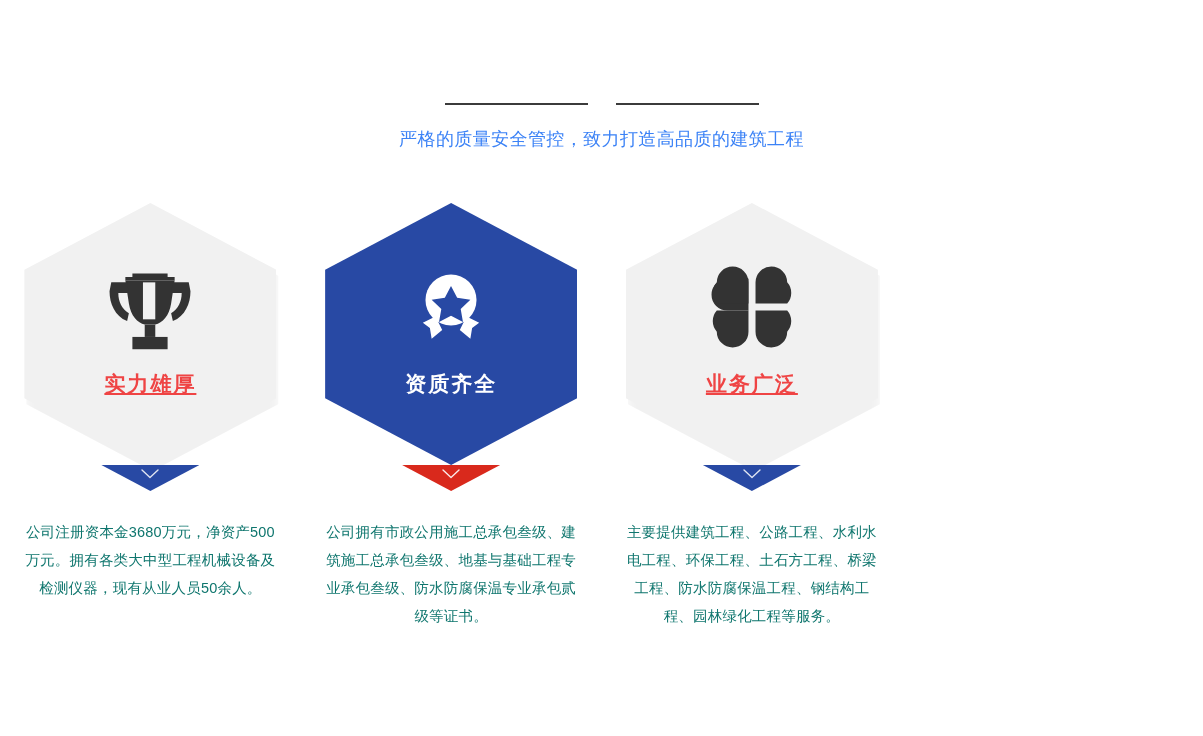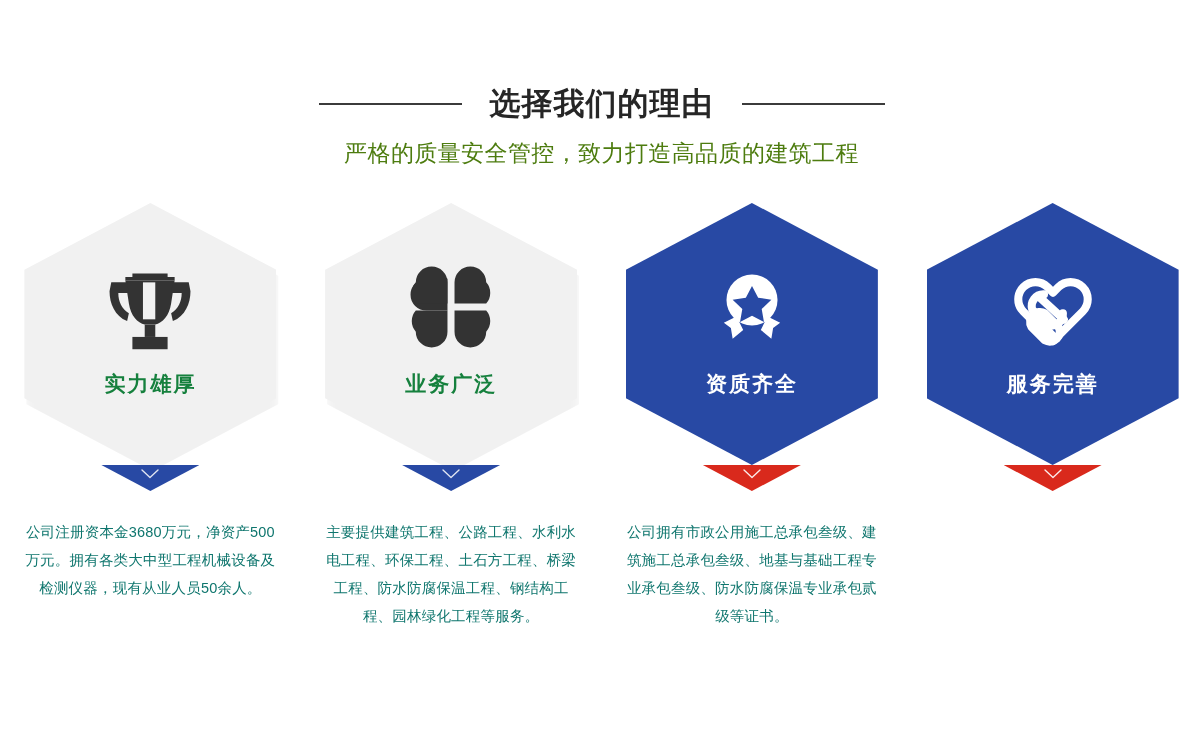--- a/index.html
+++ b/index.html
@@ -47,23 +47,22 @@
   .section-title {
     font-size: 31px;
     font-weight: bold;
     color: #262626;
     letter-spacing: 1px;
     line-height: 44px;
     white-space: nowrap;
   }
 
   .section-sub {
-    margin-top: 14px;
-    font-size: 23px;
-    color: #4d7c0f;
+    font-size: 18px;
+    color: #3b82f6;
     letter-spacing: 0.4px;
     line-height: 26px;
   }
 
   
   .cards {
     position: absolute;
     top: 196px;
     left: 0;
     width: 1203px;
@@ -161,21 +160,21 @@
   }
   .card-icon svg { display: block; }
 
   .card-label {
     margin-top: 14px;
     font-size: 21px;
     font-weight: bold;
     letter-spacing: 2px;
     line-height: 30px;
   }
-  .card-label.dark  { color: #15803d; }
+  .card-label.dark  { color: #ef4444; text-decoration: underline; }
   .card-label.light { color: #ffffff; }
 
   
   .card-desc {
     position: absolute;
     top: 322px;
     left: 50%;
     transform: translateX(-50%);
     width: 258px;
     text-align: center;
@@ -186,21 +185,20 @@
   }
 </style>
 </head>
 <body>
 
 <div class="page">
 
   <div class="heading-block">
     <div class="title-row">
       <span class="rule"></span>
-      <h1 class="section-title">选择我们的理由</h1>
       <span class="rule"></span>
     </div>
     <div class="section-sub">严格的质量安全管控，致力打造高品质的建筑工程</div>
   </div>
 
   <div class="cards">
 
     <div class="card">
       <div class="hex-wrap">
         <div class="hex-shadow"></div>
@@ -229,20 +227,49 @@
             </svg>
           </span>
           <span class="card-label dark">实力雄厚</span>
         </div>
       </div>
       <div class="card-desc">公司注册资本金3680万元，净资产500万元。拥有各类大中型工程机械设备及检测仪器，现有从业人员50余人。</div>
     </div>
 
     <div class="card">
       <div class="hex-wrap">
+        <div class="hex blue hex-inner"></div>
+
+        <div class="pointer red">
+          <span class="chev">
+            <svg width="18" height="10" viewBox="0 0 18 10">
+              <path d="M1 1 L9 8.4 L17 1" fill="none" stroke="#ffffff" stroke-width="1.4" stroke-linecap="round" stroke-linejoin="round" opacity="0.9"></path>
+            </svg>
+          </span>
+        </div>
+
+        <div class="hex-content">
+          <span class="card-icon">
+            <svg width="88" height="88" viewBox="0 0 100 100">
+              <g fill="#ffffff">
+                <path d="M30 62 L18 68 L26 74 L28 86 L40 76 L34 64 Z"></path>
+                <path d="M70 62 L82 68 L74 74 L72 86 L60 76 L66 64 Z"></path>
+                <circle cx="50" cy="42" r="29"></circle>
+              </g>
+              <path d="M50 26 L57 39.5 L72 41.7 L61 52.2 L63.6 67 L50 60 L36.4 67 L39 52.2 L28 41.7 L43 39.5 Z" fill="#2849a4"></path>
+            </svg>
+          </span>
+          <span class="card-label light">资质齐全</span>
+        </div>
+      </div>
+      <div class="card-desc">公司拥有市政公用施工总承包叁级、建筑施工总承包叁级、地基与基础工程专业承包叁级、防水防腐保温专业承包贰级等证书。</div>
+    </div>
+
+    <div class="card">
+      <div class="hex-wrap">
         <div class="hex-shadow"></div>
         <div class="hex gray hex-inner"></div>
 
         <div class="pointer blue">
           <span class="chev">
             <svg width="18" height="10" viewBox="0 0 18 10">
               <path d="M1 1 L9 8.4 L17 1" fill="none" stroke="#ffffff" stroke-width="1.4" stroke-linecap="round" stroke-linejoin="round" opacity="0.85"></path>
             </svg>
           </span>
         </div>
@@ -259,73 +286,16 @@
               </g>
             </svg>
           </span>
           <span class="card-label dark">业务广泛</span>
         </div>
       </div>
       <div class="card-desc">主要提供建筑工程、公路工程、水利水电工程、环保工程、土石方工程、桥梁工程、防水防腐保温工程、钢结构工程、园林绿化工程等服务。</div>
     </div>
 
     <div class="card">
-      <div class="hex-wrap">
-        <div class="hex blue hex-inner"></div>
-
-        <div class="pointer red">
-          <span class="chev">
-            <svg width="18" height="10" viewBox="0 0 18 10">
-              <path d="M1 1 L9 8.4 L17 1" fill="none" stroke="#ffffff" stroke-width="1.4" stroke-linecap="round" stroke-linejoin="round" opacity="0.9"></path>
-            </svg>
-          </span>
-        </div>
-
-        <div class="hex-content">
-          <span class="card-icon">
-            <svg width="88" height="88" viewBox="0 0 100 100">
-              <g fill="#ffffff">
-                <path d="M30 62 L18 68 L26 74 L28 86 L40 76 L34 64 Z"></path>
-                <path d="M70 62 L82 68 L74 74 L72 86 L60 76 L66 64 Z"></path>
-                <circle cx="50" cy="42" r="29"></circle>
-              </g>
-              <path d="M50 26 L57 39.5 L72 41.7 L61 52.2 L63.6 67 L50 60 L36.4 67 L39 52.2 L28 41.7 L43 39.5 Z" fill="#2849a4"></path>
-            </svg>
-          </span>
-          <span class="card-label light">资质齐全</span>
-        </div>
-      </div>
-      <div class="card-desc">公司拥有市政公用施工总承包叁级、建筑施工总承包叁级、地基与基础工程专业承包叁级、防水防腐保温专业承包贰级等证书。</div>
-    </div>
-
-    <div class="card">
-      <div class="hex-wrap">
-        <div class="hex blue hex-inner"></div>
-
-        <div class="pointer red">
-          <span class="chev">
-            <svg width="18" height="10" viewBox="0 0 18 10">
-              <path d="M1 1 L9 8.4 L17 1" fill="none" stroke="#ffffff" stroke-width="1.4" stroke-linecap="round" stroke-linejoin="round" opacity="0.9"></path>
-            </svg>
-          </span>
-        </div>
-
-        <div class="hex-content">
-          <span class="card-icon">
-            <svg width="90" height="90" viewBox="0 0 100 100">
-              <g fill="none" stroke="#ffffff" stroke-width="9" stroke-linecap="round" stroke-linejoin="round">
-                <path d="M50 88 L17 55 A19 19 0 0 1 44 28 L50 34 L56 28 A19 19 0 0 1 83 55 Z"></path>
-                <path d="M36 40 L62 64"></path>
-                <path d="M30 62 L50 82"></path>
-              </g>
-              <g fill="none" stroke="#ffffff" stroke-width="9" stroke-linecap="round" stroke-linejoin="round">
-                <path d="M40 36 A13 13 0 0 0 27 53 L44 70 A13 13 0 0 0 61 57"></path>
-                <path d="M26 72 A11 11 0 0 1 41 57 L56 72 A11 11 0 0 1 41 87 Z"></path>
-              </g>
-            </svg>
-          </span>
-          <span class="card-label light">服务完善</span>
-        </div>
-      </div>
     </div>
 
   </div>
 </div>
 
 </body></html>

